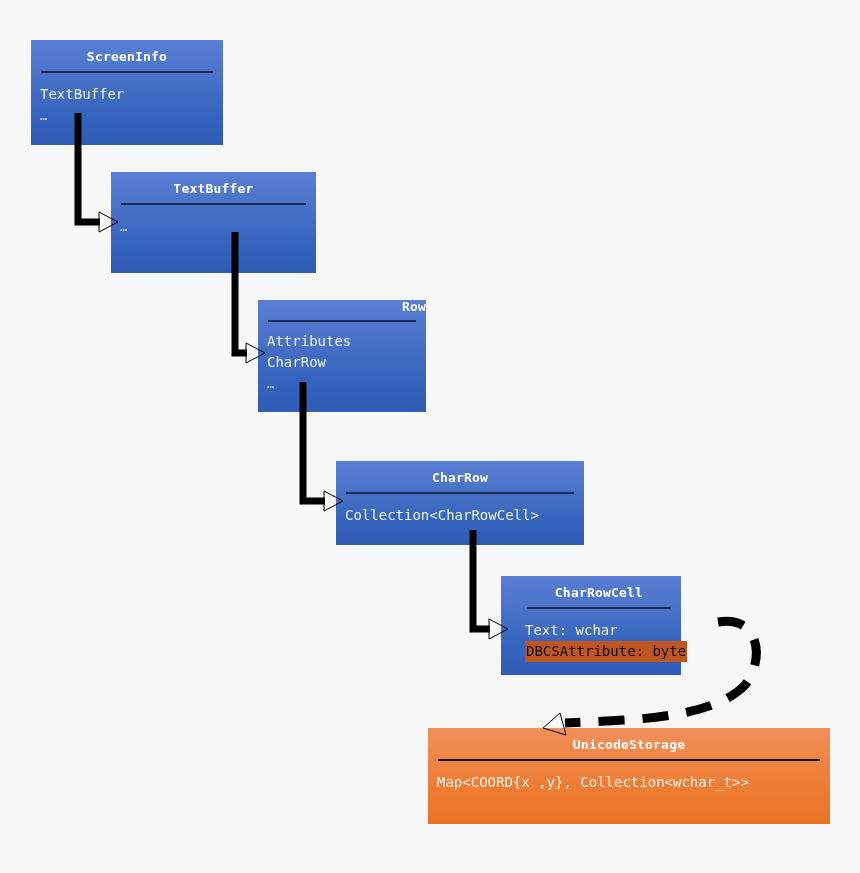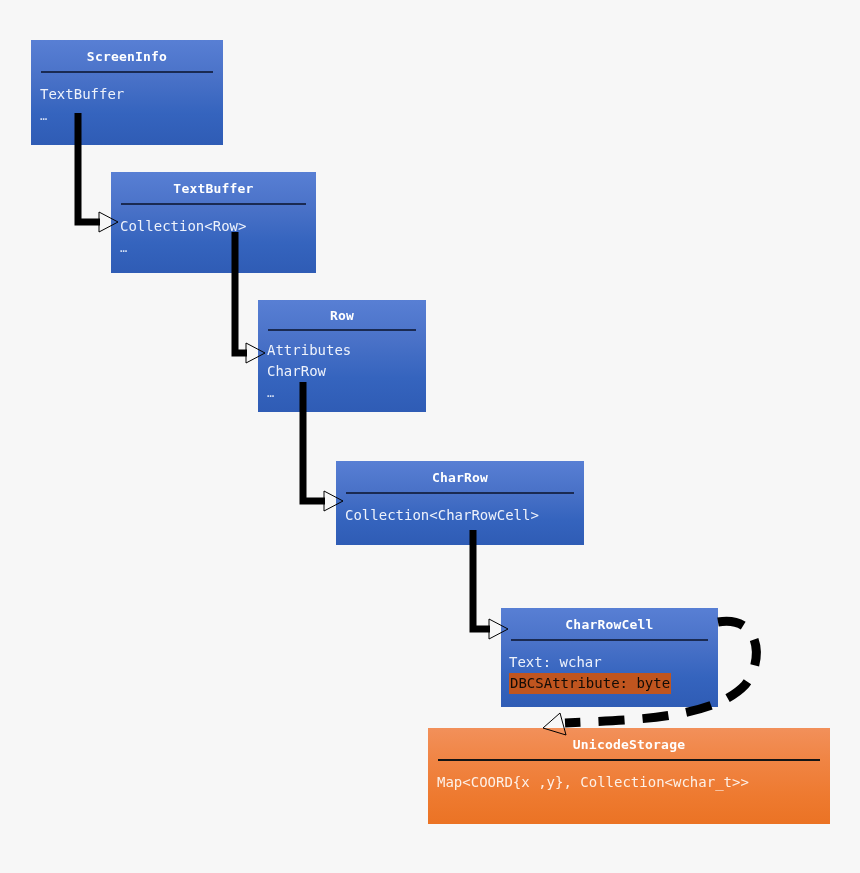--- a/index.html
+++ b/index.html
@@ -94,44 +94,43 @@
     <div class="cbox-body">
       <div><span class="cbox-line">TextBuffer</span></div>
       <div><span class="cbox-line ellipsis">…</span></div>
     </div>
   </div>
 
   <div class="cbox" style="left:111px; top:172px; width:205px; height:101px;">
     <div class="cbox-title" style="padding-top:10px;">TextBuffer</div>
     <div class="cbox-rule" style="margin-top:8px;"></div>
     <div class="cbox-body">
-      <div><span class="cbox-line">Collection&lt;Row&gt;</span></div>
       <div><span class="cbox-line ellipsis">…</span></div>
     </div>
   </div>
 
   <div class="cbox" style="left:258px; top:300px; width:168px; height:112px;">
-    <div class="cbox-title" style="padding-top:9px;">Row</div>
+    <div class="cbox-title" style="text-align:right;">Row</div>
     <div class="cbox-rule" style="margin-top:7px;"></div>
     <div class="cbox-body" style="padding-top:9px;">
       <div><span class="cbox-line">Attributes</span></div>
       <div><span class="cbox-line">CharRow</span></div>
       <div><span class="cbox-line ellipsis">…</span></div>
     </div>
   </div>
 
   <div class="cbox" style="left:336px; top:461px; width:248px; height:84px;">
     <div class="cbox-title" style="padding-top:10px;">CharRow</div>
     <div class="cbox-rule" style="margin-top:8px;"></div>
     <div class="cbox-body">
       <div><span class="cbox-line">Collection&lt;CharRowCell&gt;</span></div>
     </div>
   </div>
 
-  <div class="cbox" style="left:501px; top:608px; width:217px; height:99px;">
+  <div class="cbox" style="left:501px; top:576px; width:180px; height:99px;padding-left:16px;">
     <div class="cbox-title" style="padding-top:10px;">CharRowCell</div>
     <div class="cbox-rule" style="margin-top:8px;"></div>
     <div class="cbox-body" style="padding-left:8px;">
       <div><span class="cbox-line">Text: wchar</span></div>
       <div><span class="cbox-line hl">DBCSAttribute: byte</span></div>
     </div>
   </div>
 
   <div class="cbox orange" style="left:428px; top:728px; width:402px; height:96px;">
     <div class="cbox-title" style="padding-top:10px;">UnicodeStorage</div>

